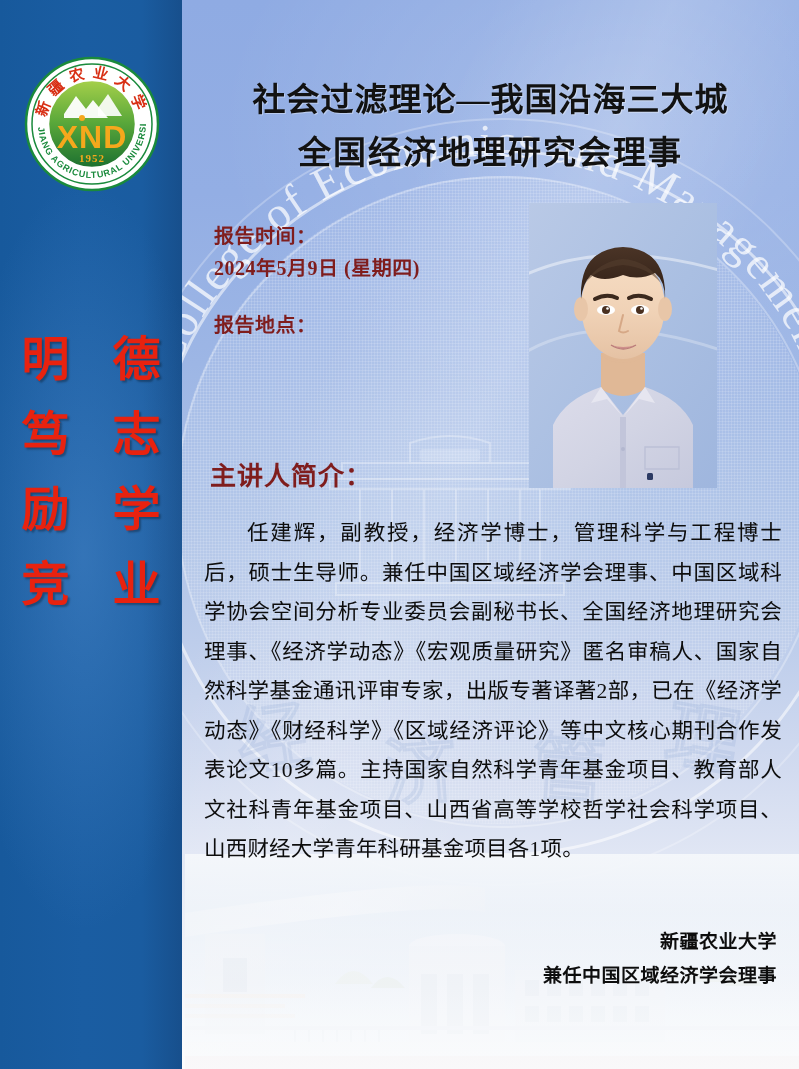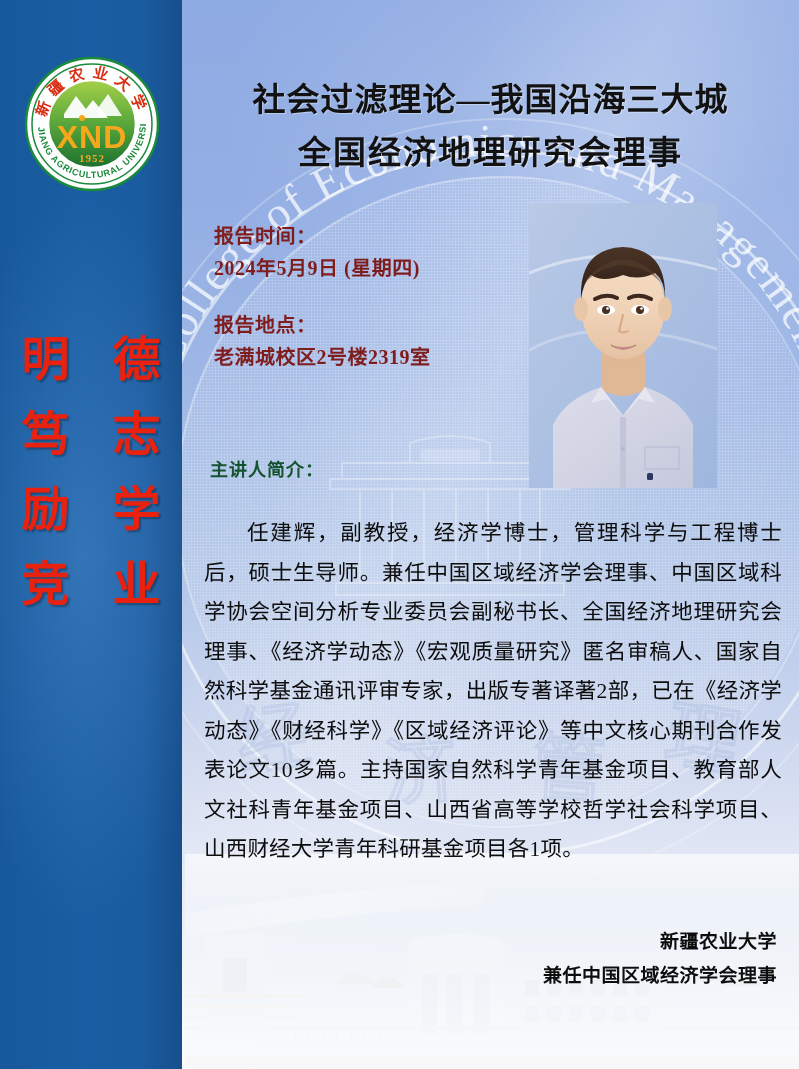--- a/index.html
+++ b/index.html
@@ -214,24 +214,24 @@
   .photo {
     position: absolute;
     left: 347px; top: 203px;
     width: 188px; height: 285px;
     overflow: hidden;
   }
 
   .bio-head {
     position: absolute;
     left: 28px; top: 455px;
-    color: #14532d;
+    color: #7f1d1d;
     font-family: "Liberation Serif", "DejaVu Serif", serif;
     font-weight: bold;
-    font-size: 18px;
+    font-size: 26px;
     letter-spacing: 1px;
   }
 
   .bio-body {
     position: absolute;
     left: 22px; top: 505px;
     width: 578px;
     color: #0d0d0d;
     font-family: "Liberation Serif", "DejaVu Serif", serif;
     font-weight: normal;
@@ -422,21 +422,20 @@
       <span class="line line-2">全国经济地理研究会理事</span>
     </div>
 
     <div class="meta">
       <div class="block">
         <span class="row">报告时间：</span>
         <span class="row">2024年5月9日 (星期四)</span>
       </div>
       <div class="block">
         <span class="row">报告地点：</span>
-        <span class="row">老满城校区2号楼2319室</span>
       </div>
     </div>
 
     <div class="photo">
       <svg viewBox="0 0 188 285" width="188" height="285" preserveAspectRatio="xMidYMid slice">
         <defs>
           <linearGradient id="pBg" x1="0" y1="0" x2="1" y2="1">
             <stop offset="0%" stop-color="#b9c9e6"></stop>
             <stop offset="55%" stop-color="#aabfe2"></stop>
             <stop offset="100%" stop-color="#9fb6de"></stop>

